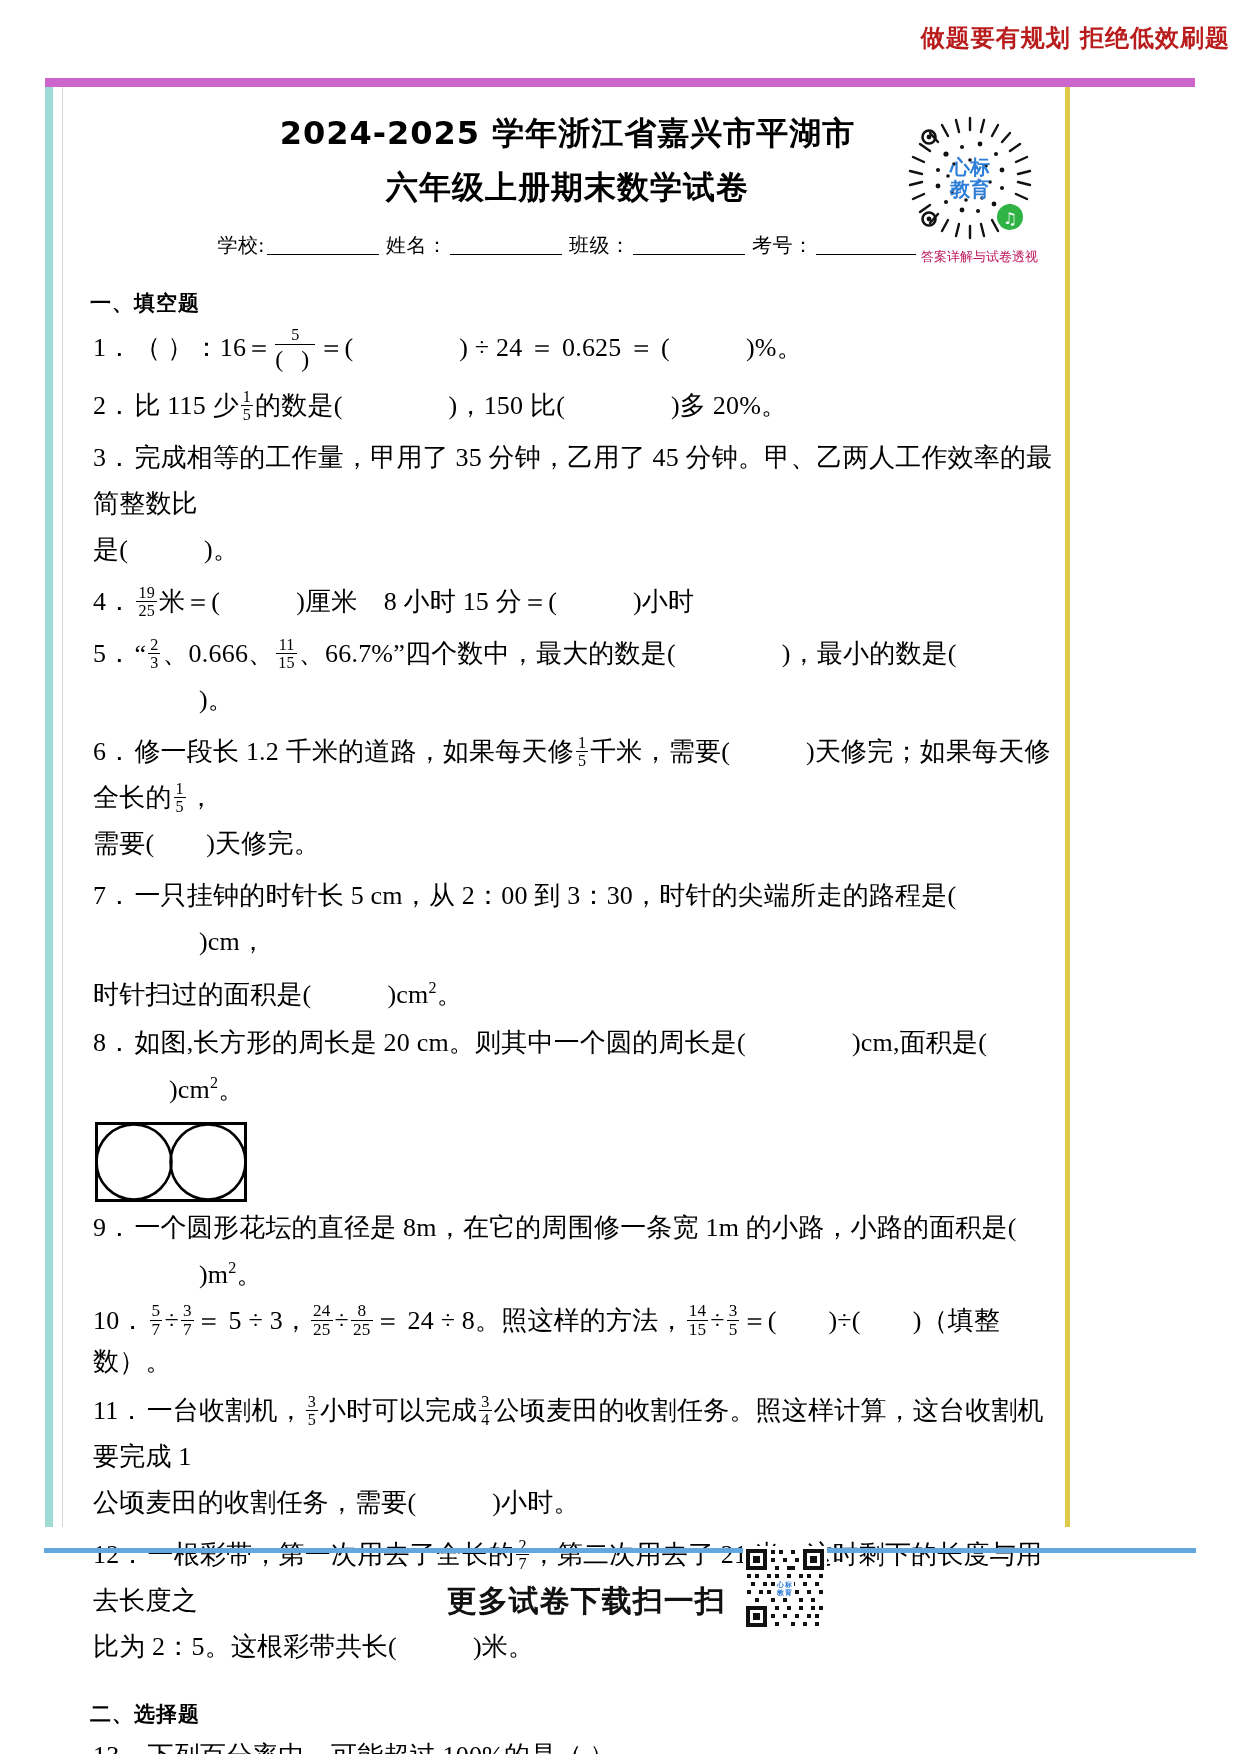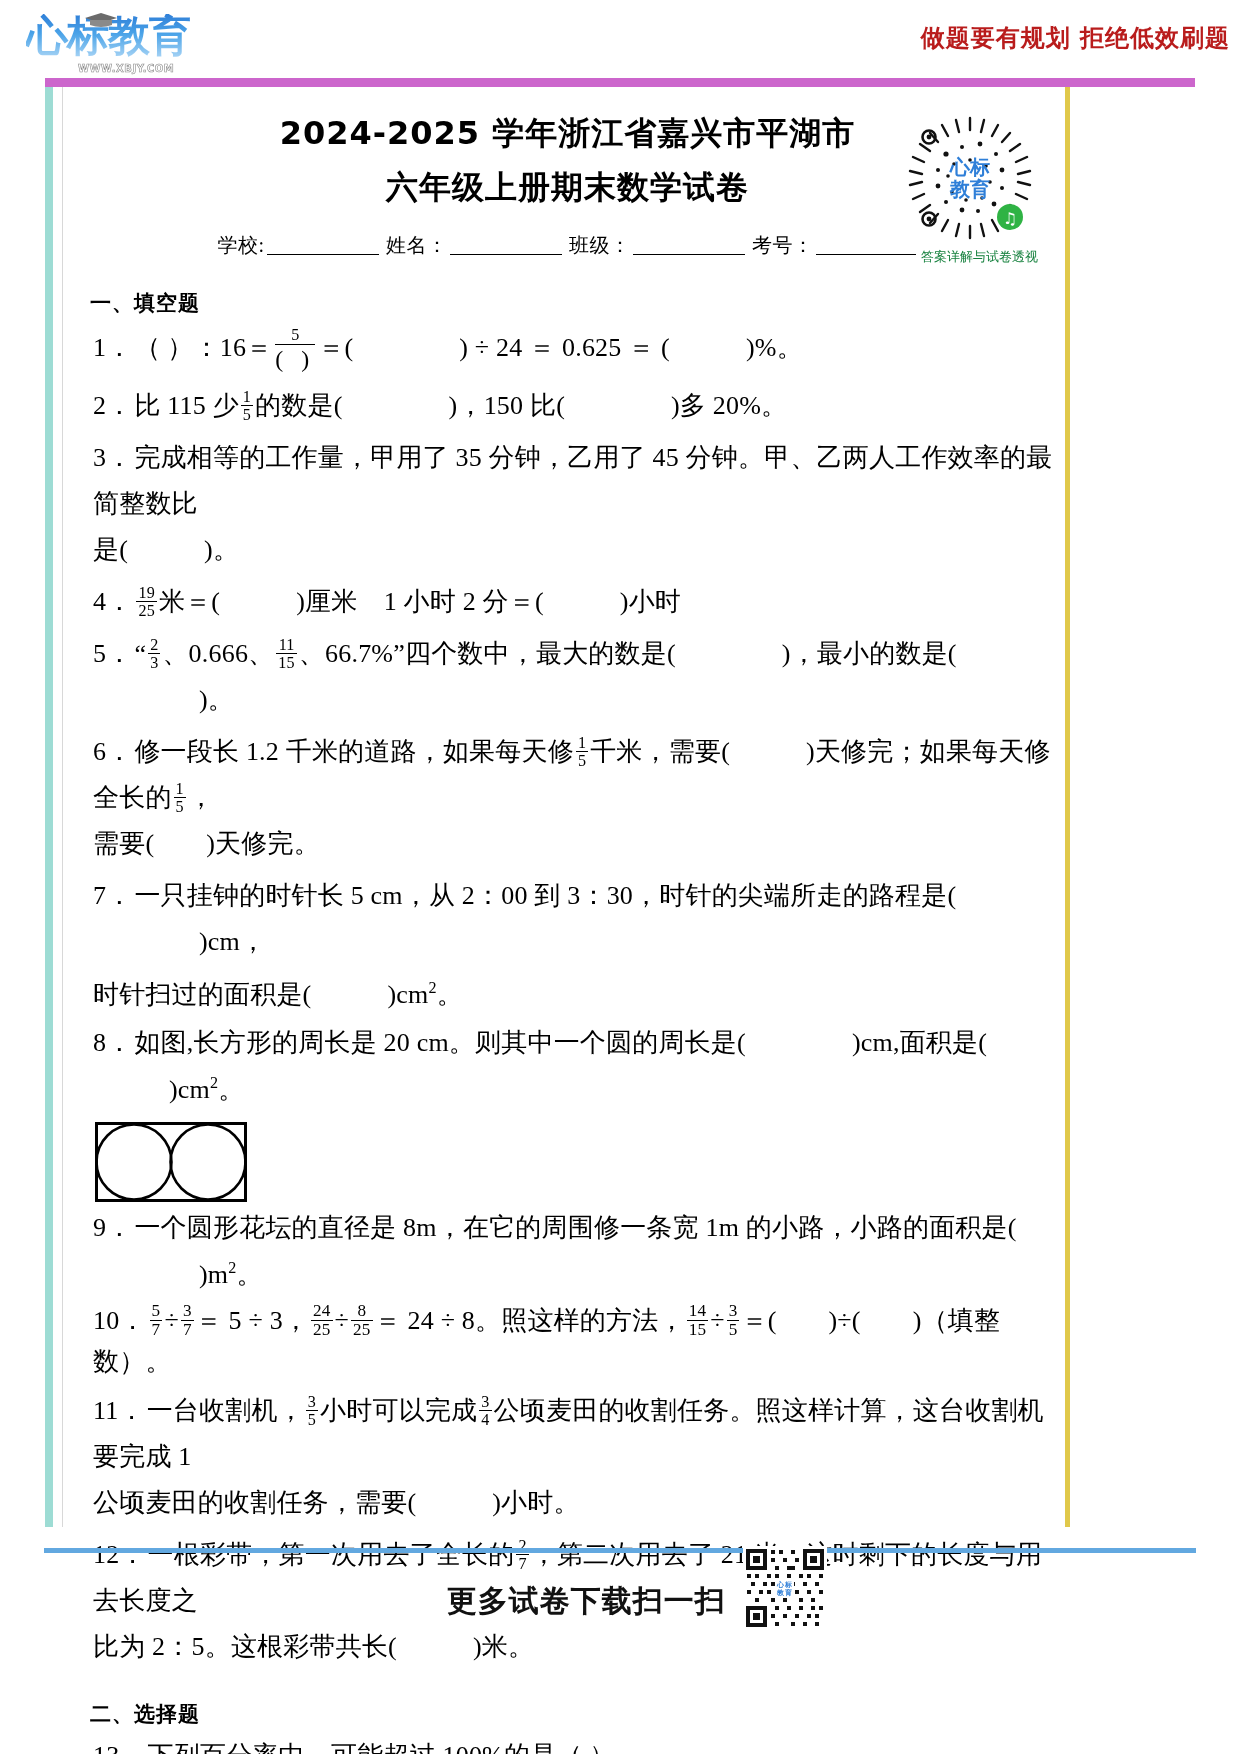--- a/index.html
+++ b/index.html
@@ -129,21 +129,21 @@
   .qr-badge {
     position: absolute;
     right: 26px; top: 18px;
     width: 128px; height: 128px;
   }
   .qr-caption {
     position: absolute;
     right: 22px; top: 152px;
     font-family: "DejaVu Sans", sans-serif;
     font-size: 13px;
-    color: #15803d;
+    color: #be185d;
     white-space: nowrap;
     text-align: center;
   }
 
   
   .section-head {
     font-family: "DejaVu Sans", sans-serif;
     font-weight: bold;
     font-size: 21px;
     margin: 30px 0 8px 15px;
@@ -222,28 +222,20 @@
     position: relative;
     top: -10px;
   }
   .footer .ftxt { display: inline-block; vertical-align: middle; }
 </style>
 </head>
 <body>
 
 <div class="top-banner">
 
-  <div class="brand-logo">
-    <svg class="grad-cap" viewBox="0 0 34 16">
-      <polygon points="17,1 33,6 17,11 1,6" fill="#6b6b6b"></polygon>
-      <path d="M6 8 L6 13 Q17 17 28 13 L28 8" fill="#8a8a8a"></path>
-    </svg>
-    <div class="brand-text">心标教育</div>
-    <div class="brand-url">WWW.XBJY.COM</div>
-  </div>
 
   <div class="banner-slogan">做题要有规划 拒绝低效刷题</div>
 </div>
 
 <div class="frame-top"></div>
 <div class="frame-left"></div>
 <div class="frame-right"></div>
 <div class="frame-inner-line"></div>
 
 <div class="doc">
@@ -339,21 +331,21 @@
   </div>
 
   <div class="q">
     <span class="num">3．</span><span>完成相等的工作量，甲用了 35 分钟，乙用了 45 分钟。甲、乙两人工作效率的最简整数比</span>
   </div>
   <div class="q" style="margin-top:0">
     <span>是(</span><span class="ans"></span><span>)。</span>
   </div>
 
   <div class="q">
-    <span class="num">4．</span><span class="frac"><span class="n">19</span><span class="d">25</span></span><span>米＝(</span><span class="ans"></span><span>)厘米　1 小时 2 分＝(</span><span class="ans"></span><span>)小时</span>
+    <span class="num">4．</span><span class="frac"><span class="n">19</span><span class="d">25</span></span><span>米＝(</span><span class="ans"></span><span>)厘米　8 小时 15 分＝(</span><span class="ans"></span><span>)小时</span>
   </div>
 
   <div class="q">
     <span class="num">5．</span><span>“</span><span class="frac"><span class="n">2</span><span class="d">3</span></span><span>、0.666、</span><span class="frac"><span class="n">11</span><span class="d">15</span></span><span>、66.7%”四个数中，最大的数是(</span><span class="ans wide"></span><span>)，最小的数是(</span><span class="ans wide"></span><span>)。</span>
   </div>
 
   <div class="q">
     <span class="num">6．</span><span>修一段长 1.2 千米的道路，如果每天修</span><span class="frac"><span class="n">1</span><span class="d">5</span></span><span>千米，需要(</span><span class="ans"></span><span>)天修完；如果每天修全长的</span><span class="frac"><span class="n">1</span><span class="d">5</span></span><span>，</span>
   </div>
   <div class="q" style="margin-top:0">

